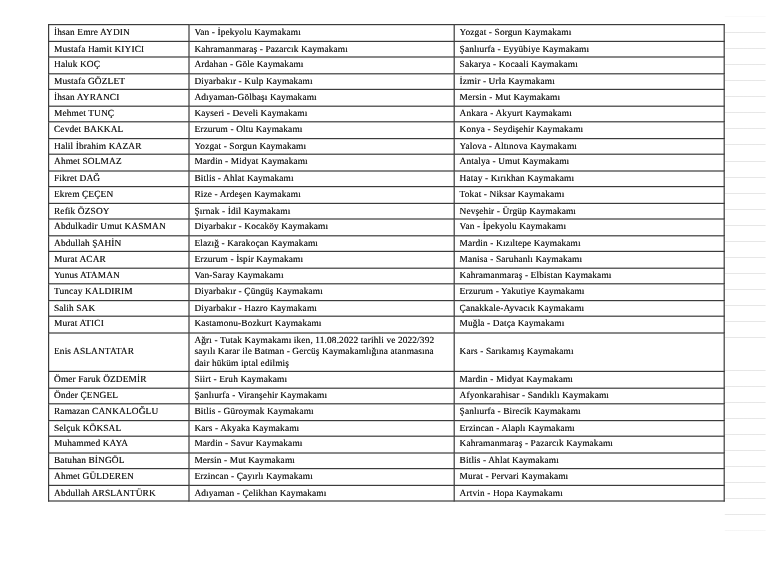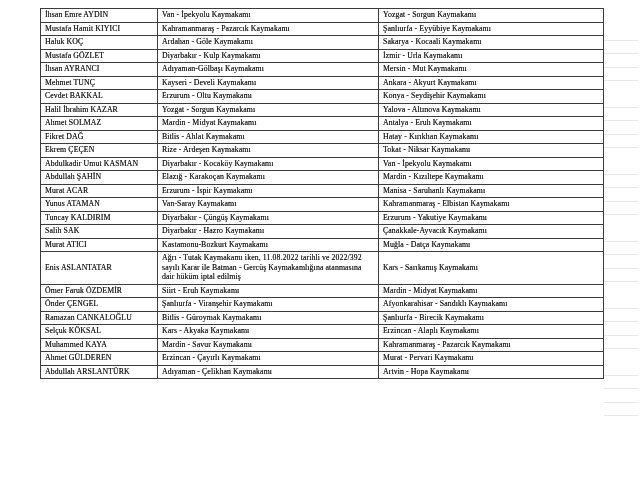--- a/index.html
+++ b/index.html
@@ -17,21 +17,21 @@
     position: relative;
     width: 640px;
     height: 486px;
     background: var(--bg);
     font-family: "Liberation Serif", serif;
     overflow: hidden;
   }
   table.appointments {
     position: absolute;
     left: 40px;
-    top: 8px;
+    top: 20px;
     width: 563px;
     border-collapse: collapse;
     table-layout: fixed;
   }
   table.appointments td {
     border: 1px solid var(--border);
     font-size: 7.8px;
     line-height: 1.22;
     color: var(--text);
     padding: 1px 4px 2px 4px;
@@ -109,33 +109,38 @@
           <td>Konya - Seydişehir Kaymakamı</td>
         </tr>
         <tr>
           <td>Halil İbrahim KAZAR</td>
           <td>Yozgat - Sorgun Kaymakamı</td>
           <td>Yalova - Altınova Kaymakamı</td>
         </tr>
         <tr>
           <td>Ahmet SOLMAZ</td>
           <td>Mardin - Midyat Kaymakamı</td>
-          <td>Antalya - Eruh Kaymakamı</td>
+          <td>Antalya - Umut Kaymakamı</td>
         </tr>
         <tr>
           <td>Fikret DAĞ</td>
           <td>Bitlis - Ahlat Kaymakamı</td>
           <td>Hatay - Kırıkhan Kaymakamı</td>
         </tr>
         <tr>
           <td>Ekrem ÇEÇEN</td>
           <td>Rize - Ardeşen Kaymakamı</td>
           <td>Tokat - Niksar Kaymakamı</td>
         </tr>
         <tr>
+          <td>Refik ÖZSOY</td>
+          <td>Şırnak - İdil Kaymakamı</td>
+          <td>Nevşehir - Ürgüp Kaymakamı</td>
+        </tr>
+        <tr>
           <td>Abdulkadir Umut KASMAN</td>
           <td>Diyarbakır - Kocaköy Kaymakamı</td>
           <td>Van - İpekyolu Kaymakamı</td>
         </tr>
         <tr>
           <td>Abdullah ŞAHİN</td>
           <td>Elazığ - Karakoçan Kaymakamı</td>
           <td>Mardin - Kızıltepe Kaymakamı</td>
         </tr>
         <tr>
@@ -185,20 +190,25 @@
         </tr>
         <tr>
           <td>Selçuk KÖKSAL</td>
           <td>Kars - Akyaka Kaymakamı</td>
           <td>Erzincan - Alaplı Kaymakamı</td>
         </tr>
         <tr>
           <td>Muhammed KAYA</td>
           <td>Mardin - Savur Kaymakamı</td>
           <td>Kahramanmaraş - Pazarcık Kaymakamı</td>
+        </tr>
+        <tr>
+          <td>Batuhan BİNGÖL</td>
+          <td>Mersin - Mut Kaymakamı</td>
+          <td>Bitlis - Ahlat Kaymakamı</td>
         </tr>
         <tr>
           <td>Ahmet GÜLDEREN</td>
           <td>Erzincan - Çayırlı Kaymakamı</td>
           <td>Murat - Pervari Kaymakamı</td>
         </tr>
         <tr>
           <td>Abdullah ARSLANTÜRK</td>
           <td>Adıyaman - Çelikhan Kaymakamı</td>
           <td>Artvin - Hopa Kaymakamı</td>

